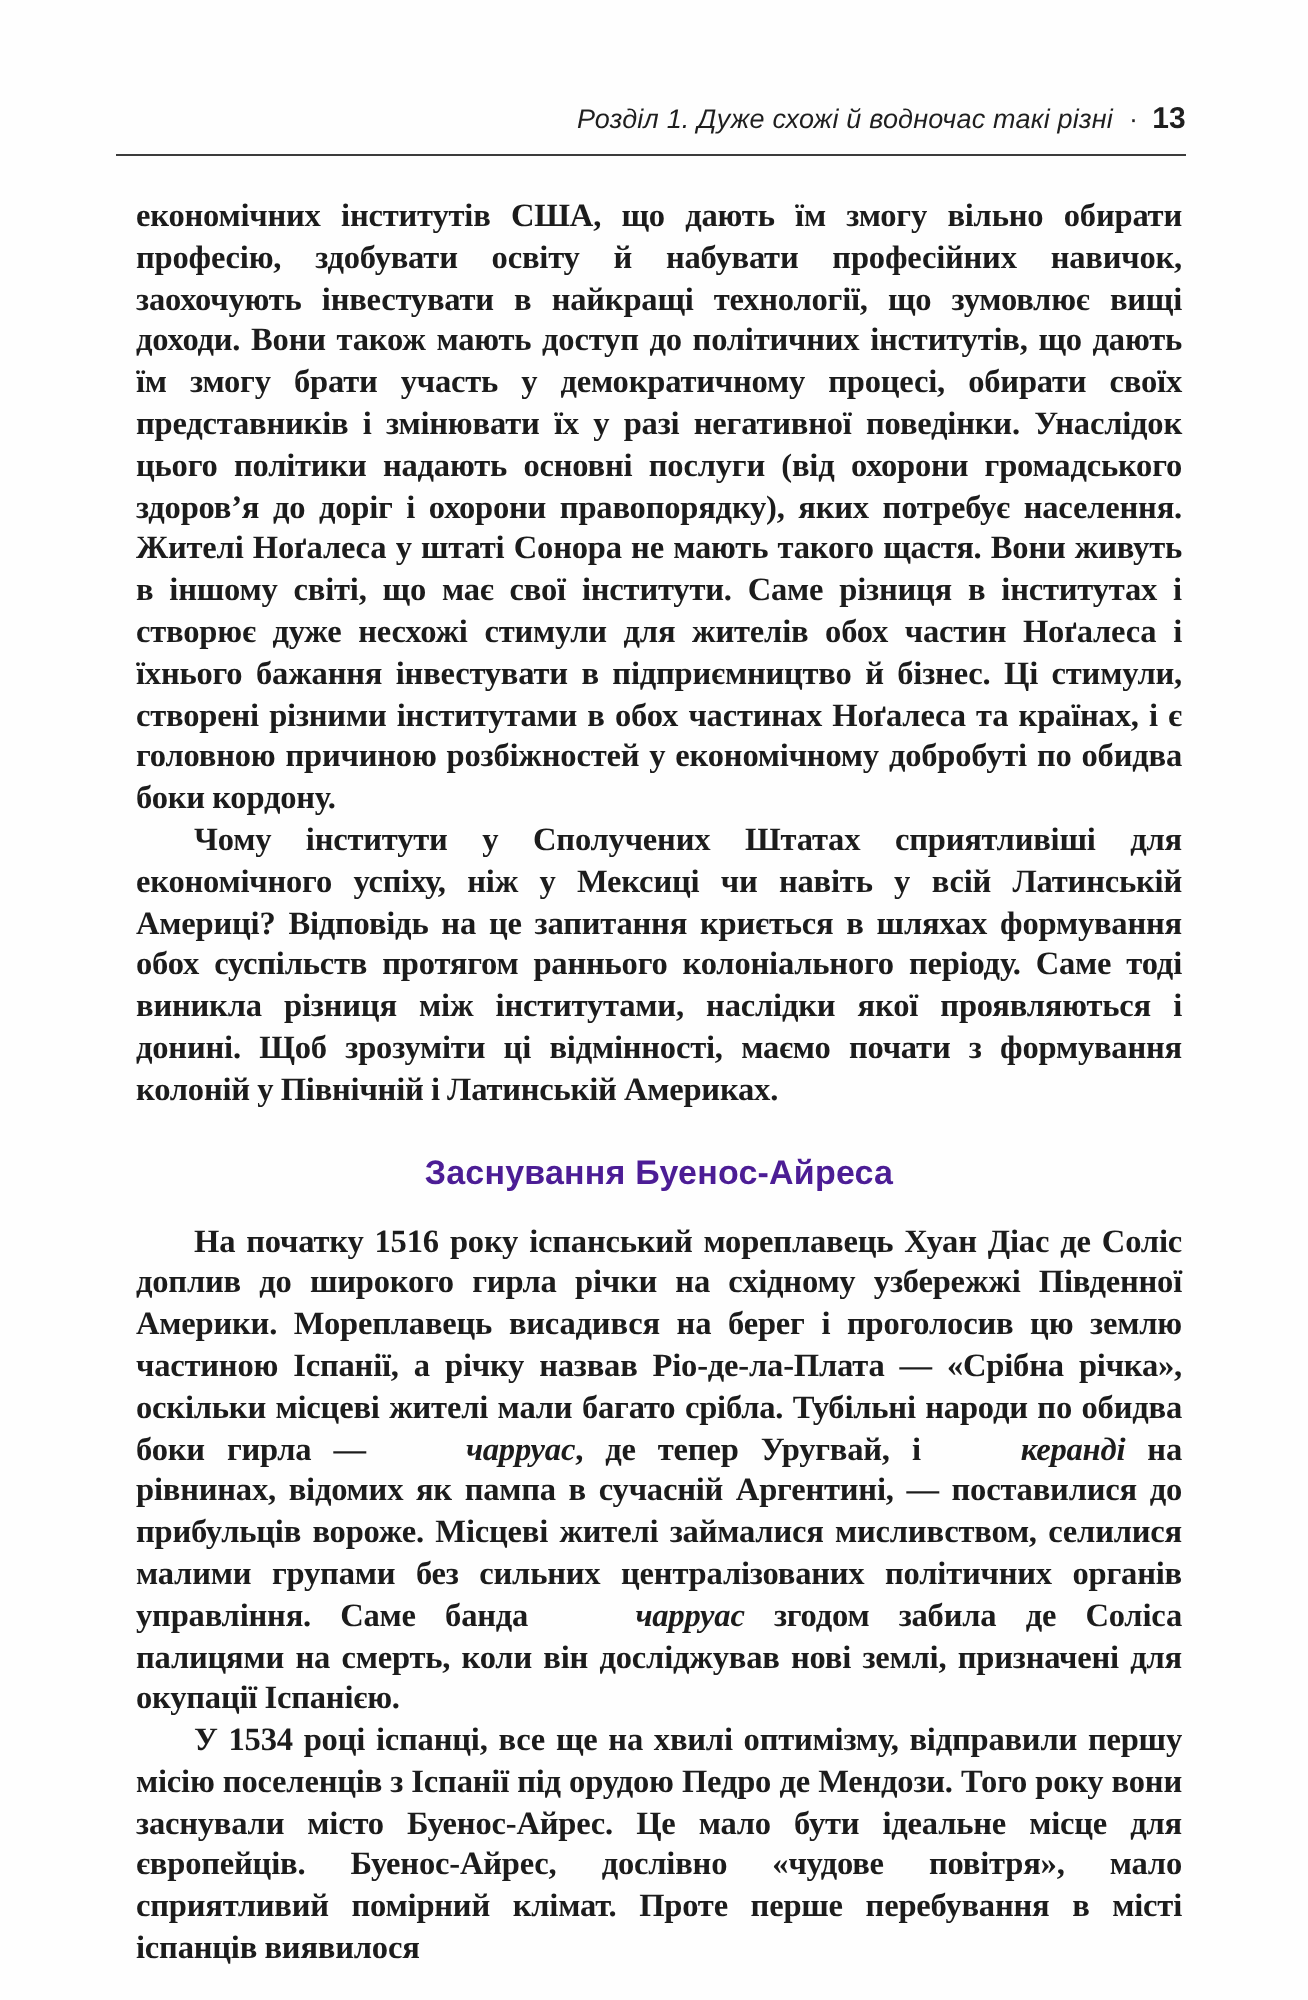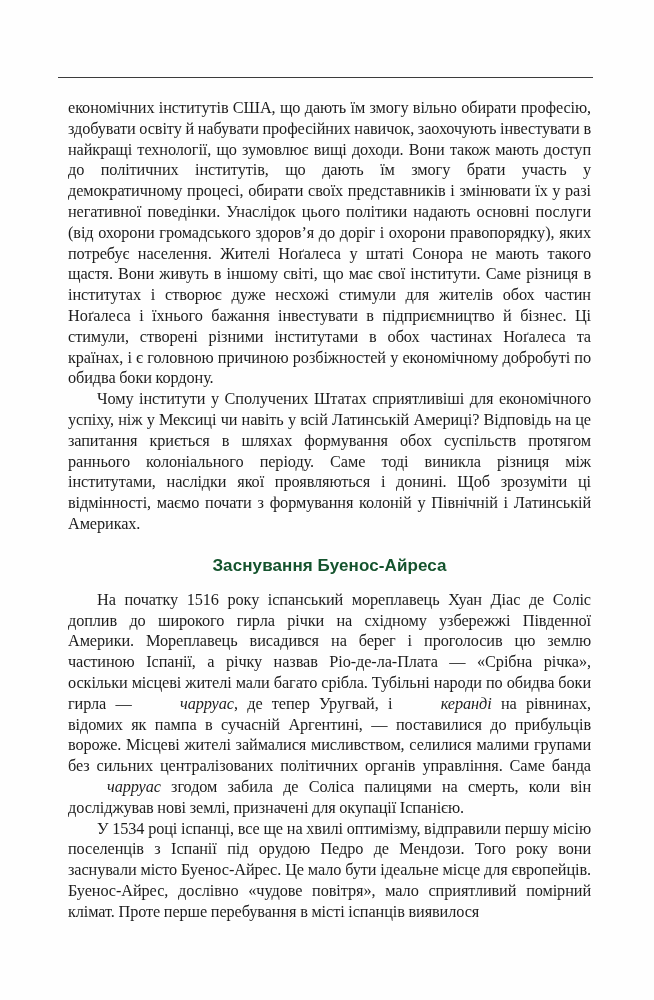--- a/index.html
+++ b/index.html
@@ -53,39 +53,43 @@
     width: 523px;
   }
   p.body-par {
     margin: 0;
     font-size: 16.3px;
     line-height: 20.8px;
     text-align: justify;
     letter-spacing: -0.1px;
     word-spacing: -0.3px;
     hyphens: auto;
+    font-weight: bold;
     -webkit-hyphens: auto;
   }
   p.body-par.indent { text-indent: 29px; }
   .italic { font-style: italic; margin-left: 39px; }
   h2.section-heading {
     margin: 21px 0 14px 0;
     text-align: center;
     font-family: "Liberation Sans", "DejaVu Sans", sans-serif;
     font-weight: bold;
     font-size: 17px;
     letter-spacing: 0.1px;
-    color: #14532d;
+    color: #4c1d95;
   }
 </style>
 </head>
 <body>
 
 <div class="page">
 
+  <div class="running-head">
+    <span>Розділ 1. Дуже схожі й водночас такі різні</span><span class="sep">·</span><span class="pagenum">13</span>
+  </div>
 
   <hr class="head-rule">
 
   <div class="content">
 
     <p class="body-par"><span>економічних інститутів США, що дають їм змогу вільно обирати професію, здобувати освіту й набувати професійних навичок, заохочують інвестувати в найкращі технології, що зумовлює вищі доходи. Вони також мають доступ до політичних інститутів, що дають їм змогу брати участь у демократичному процесі, обирати своїх представників і змінювати їх у разі негативної поведінки. Унаслідок цього політики надають основні послуги (від охорони громадського здоров’я до доріг і охорони правопорядку), яких потребує населення. Жителі Ноґалеса у штаті Сонора не мають такого щастя. Вони живуть в іншому світі, що має свої інститути. Саме різниця в інститутах і створює дуже несхожі стимули для жителів обох частин Ноґалеса і їхнього бажання інвестувати в підприємництво й бізнес. Ці стимули, створені різними інститутами в обох частинах Ноґалеса та країнах, і є головною причиною розбіжностей у економічному добробуті по обидва боки кордону.</span></p>
 
     <p class="body-par indent"><span>Чому інститути у Сполучених Штатах сприятливіші для економічного успіху, ніж у Мексиці чи навіть у всій Латинській Америці? Відповідь на це запитання криється в шляхах формування обох суспільств протягом раннього колоніального періоду. Саме тоді виникла різниця між інститутами, наслідки якої проявляються і донині. Щоб зрозуміти ці відмінності, маємо почати з формування колоній у Північній і Латинській Америках.</span></p>
 
     <h2 class="section-heading">Заснування Буенос-Айреса</h2>

